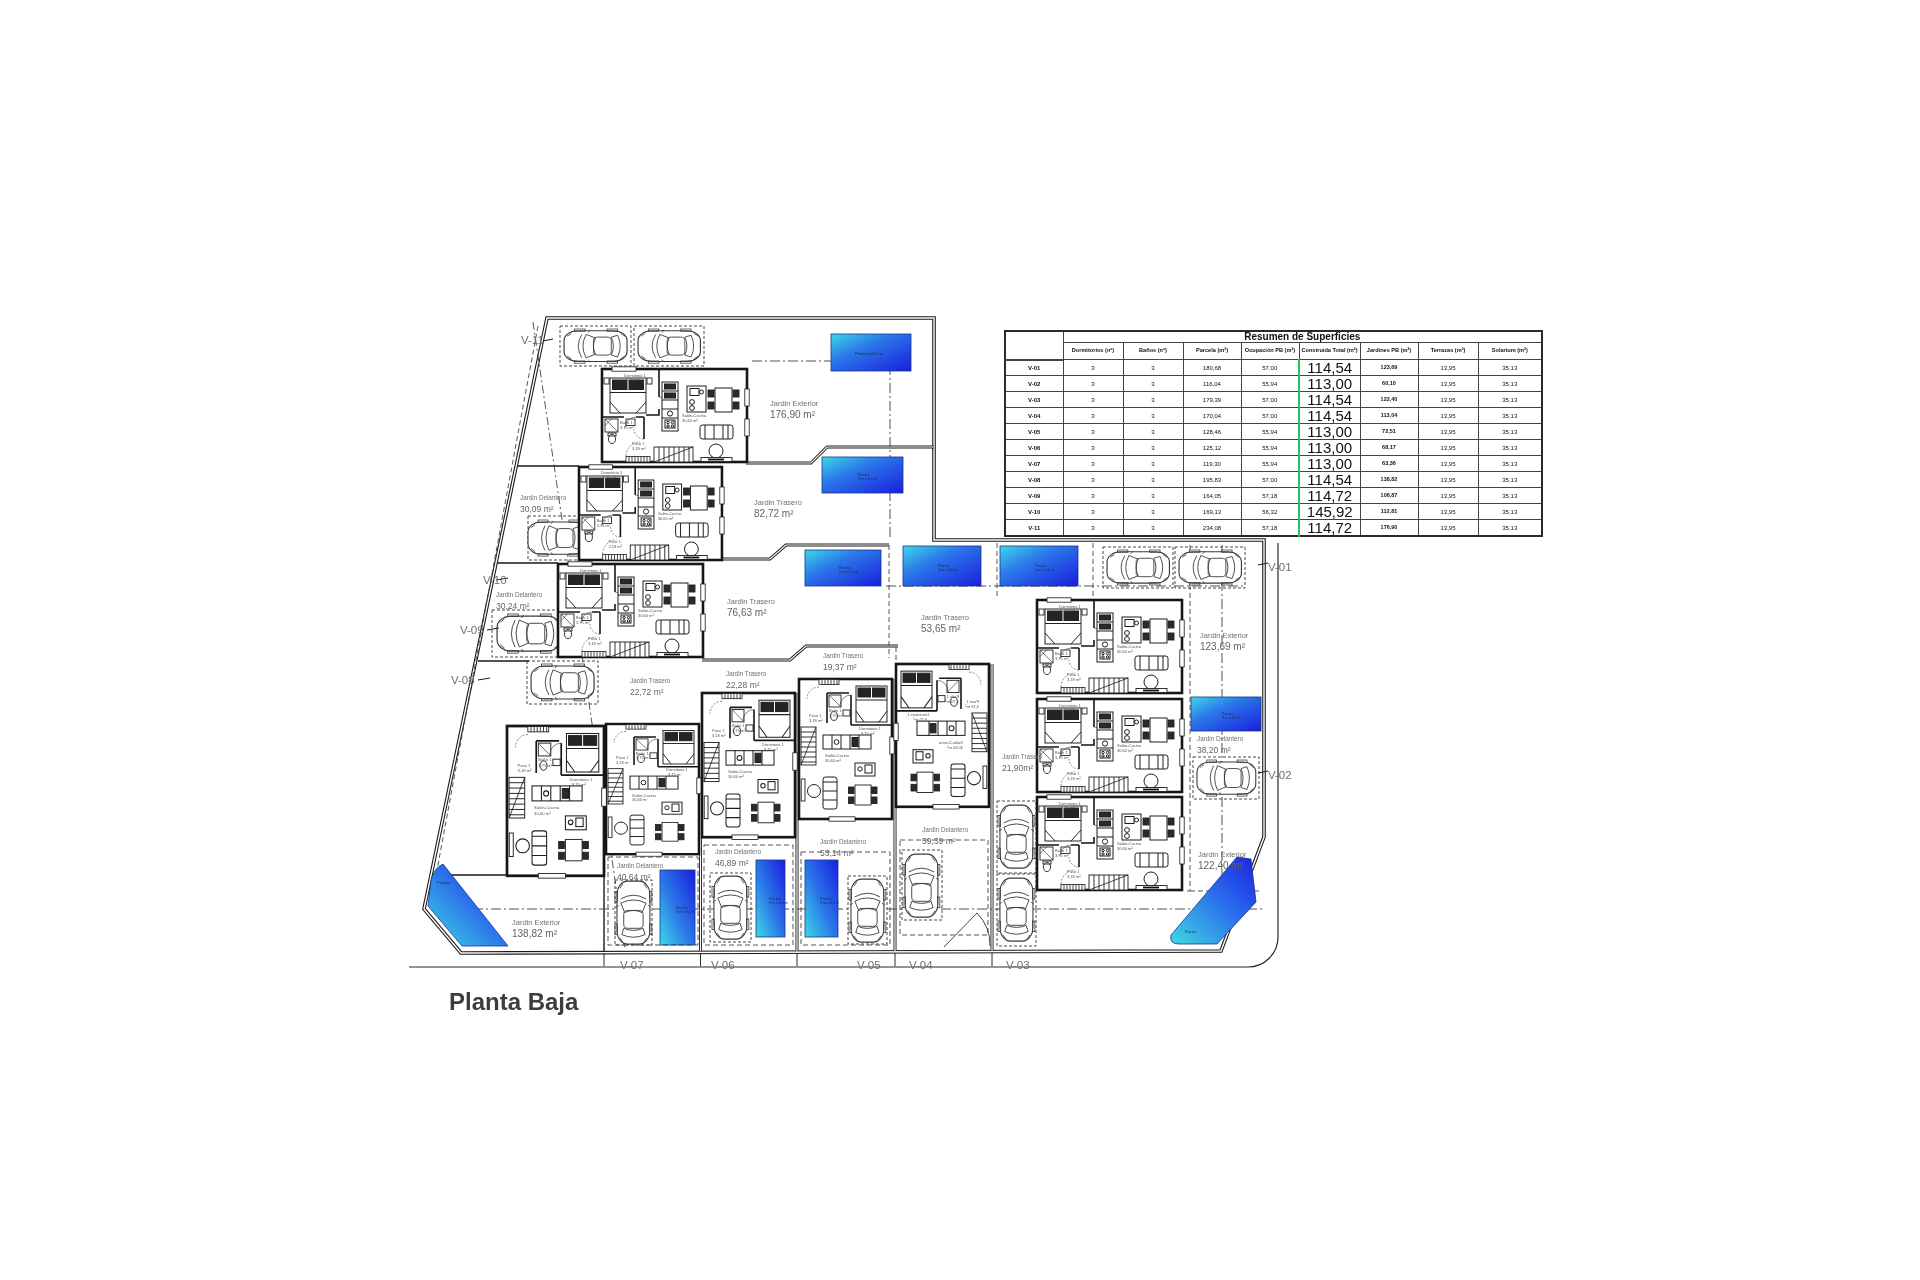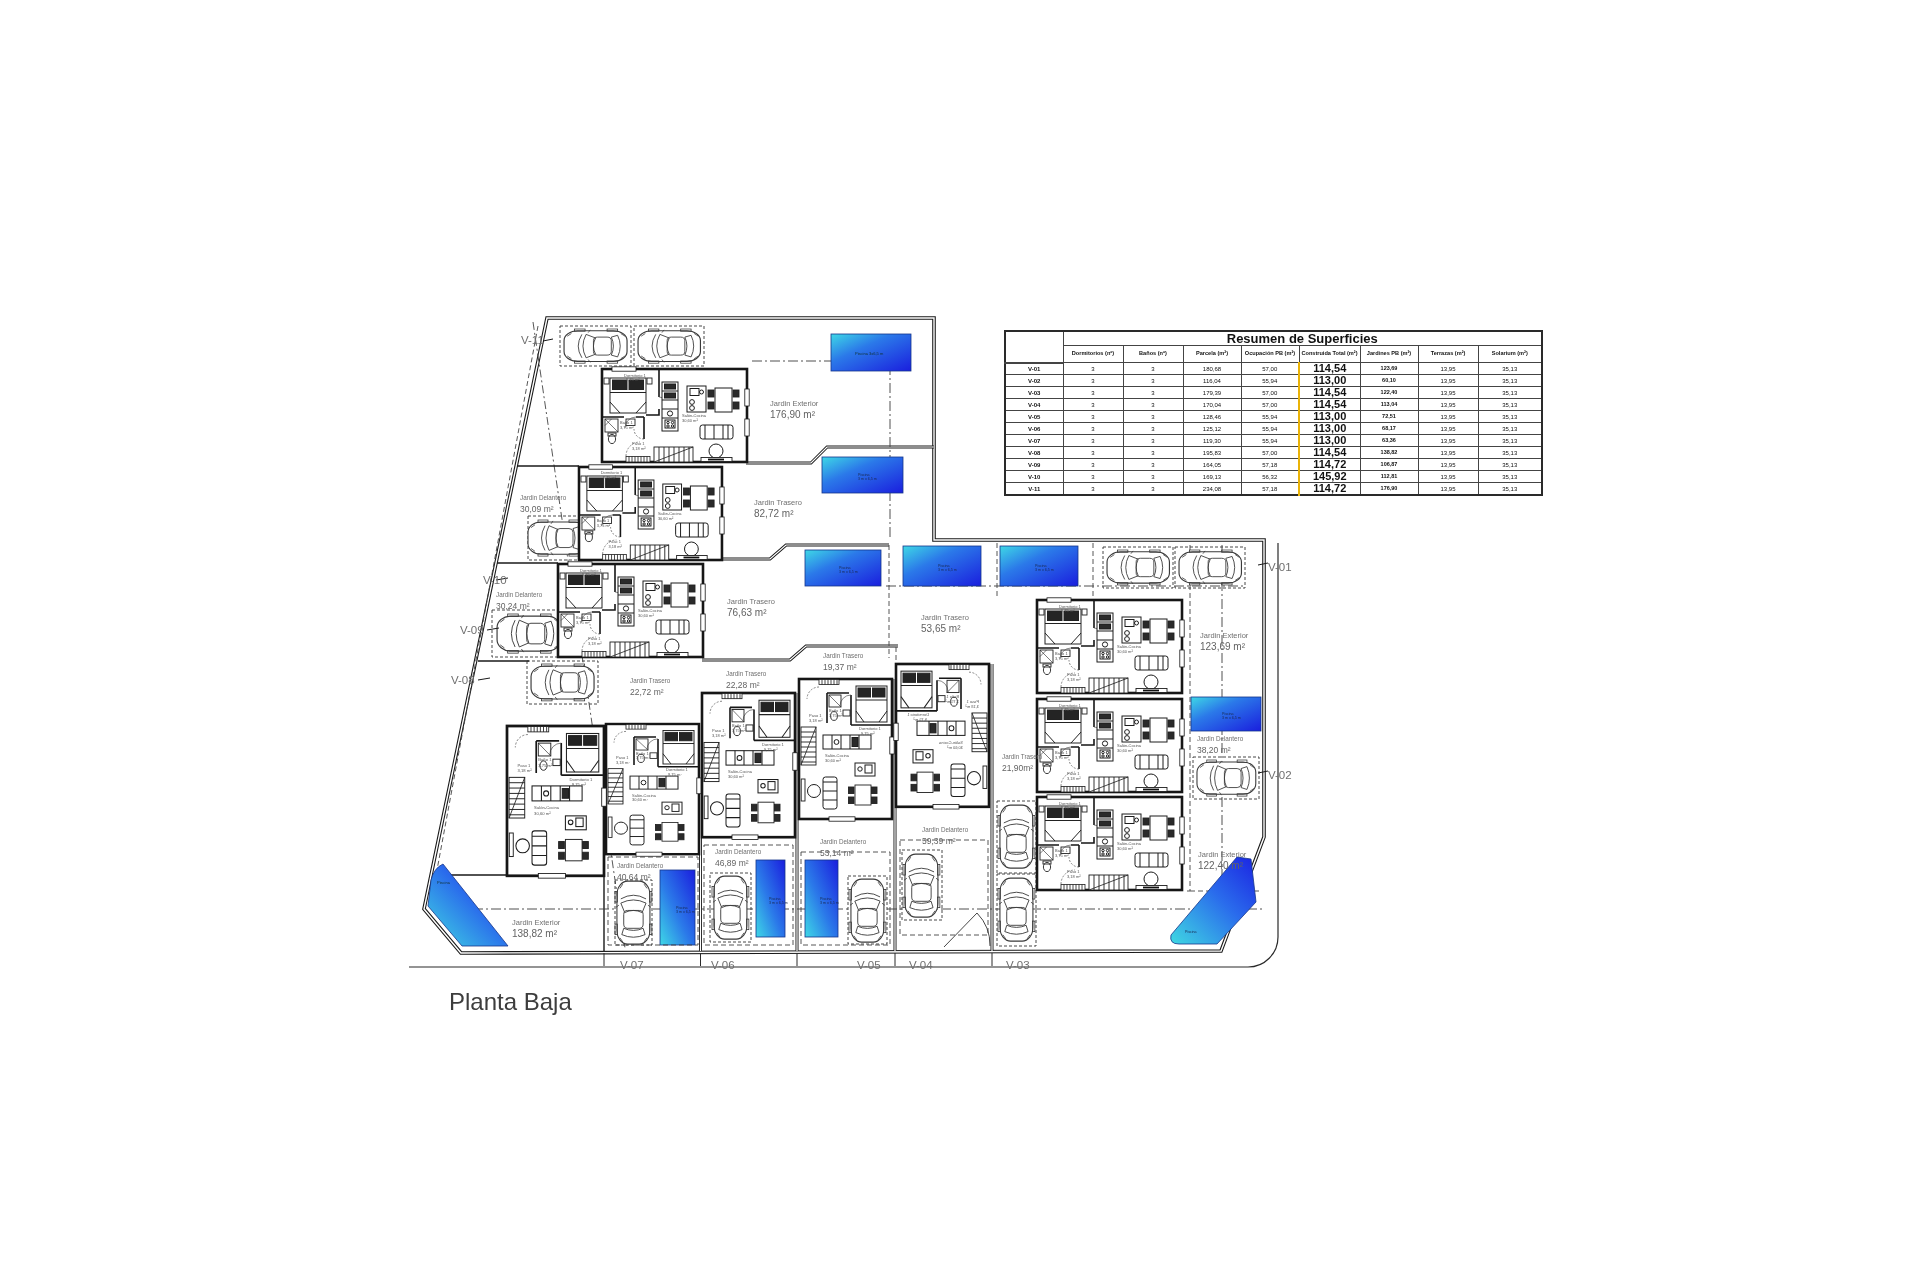--- a/index.html
+++ b/index.html
@@ -8,27 +8,27 @@
   #stage{position:relative;width:1920px;height:1280px;background:#fff;}
   svg text{font-family:"Liberation Sans", sans-serif;}
   .g1{fill:#6f6f6f;font-size:7.5px;}
   .g2{fill:#636363;font-size:10px;}
   .g1s{fill:#6f6f6f;font-size:6.3px;}
   .g2s{fill:#636363;font-size:8.5px;}
   .vlab{fill:#6f6f6f;font-size:11.5px;}
   .tny{fill:#555;font-size:4px;}
   #tbl{position:absolute;left:1004px;top:330px;width:537px;border-collapse:collapse;table-layout:fixed;border:2px solid #2a2a2a;}
   #tbl td{border:1px solid #444;font-size:6px;line-height:1;text-align:center;vertical-align:middle;padding:0;color:#111;overflow:hidden;white-space:nowrap;}
-  #tbl .ttl{font-weight:bold;font-size:13px;height:11px;}
+  #tbl .ttl{font-weight:bold;font-size:10px;height:11px;}
   #tbl .hdr td{font-weight:bold;height:17px;font-size:5.6px;}
   #tbl .dr td{height:11.3px;}
   #tbl td.vl{font-weight:bold;}
-  #tbl td.ct{font-weight:bold;font-size:11px;border-left:2px solid #eab308;}
+  #tbl td.ct{font-weight:normal;font-size:15px;border-left:2px solid #22c55e;}
   #tbl td.jd{font-weight:bold;font-size:5.5px;}
-  #planta{position:absolute;left:449px;top:988px;font-size:24px;color:#3d3d3d;letter-spacing:0px;}
+  #planta{position:absolute;left:449px;top:988px;font-size:24px;color:#3d3d3d;letter-spacing:0px;font-weight:bold;}
 </style>
 </head>
 <body>
 <div id="stage">
 
 <svg width="1920" height="1280" viewBox="0 0 1920 1280">
 <defs>
 <linearGradient id="pg" x1="0" y1="0" x2="1" y2="1">
   <stop offset="0" stop-color="#3ed8e6"></stop>
   <stop offset="0.38" stop-color="#2b79e9"></stop>

